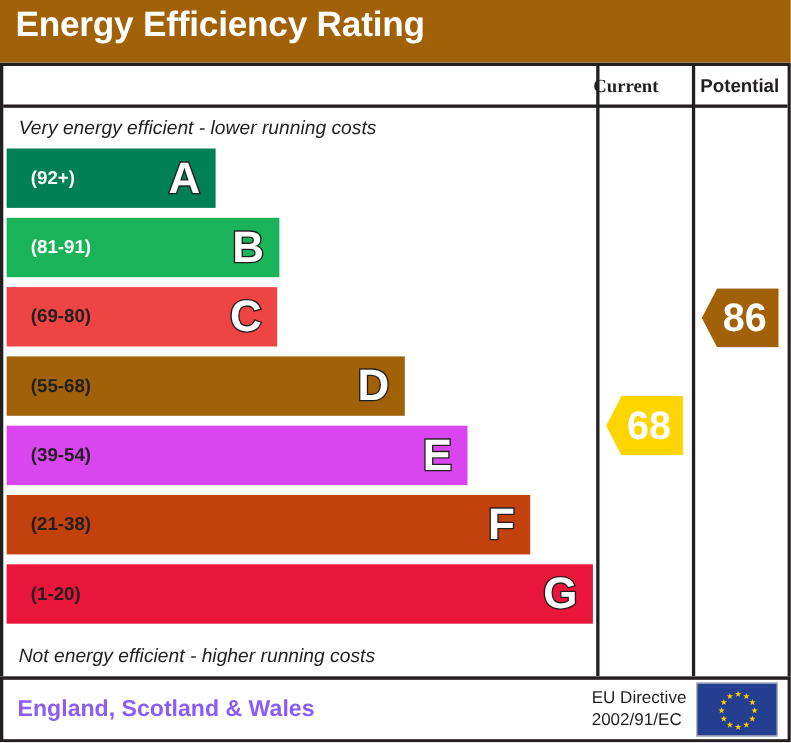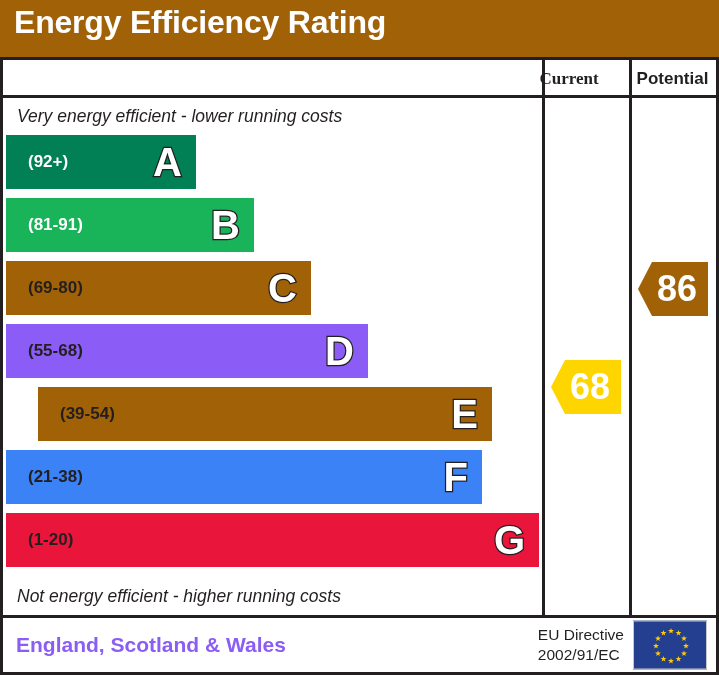--- a/index.html
+++ b/index.html
@@ -236,33 +236,33 @@
 
     <div class="bands">
       <div class="band" style="top: 0px; width: 190px; background: rgb(0, 128, 84);">
         <span class="band-range" style="color: rgb(255, 255, 255);">(92+)</span>
         <span class="band-letter">A</span>
       </div>
       <div class="band" style="top: 63px; width: 248px; background: rgb(25, 180, 89);">
         <span class="band-range" style="color: rgb(255, 255, 255);">(81-91)</span>
         <span class="band-letter">B</span>
       </div>
-      <div class="band" style="top: 126px; width: 305px; background: #a16207;">
+      <div class="band" style="top: 126px; width: 246px; background: #ef4444;">
         <span class="band-range" style="color: rgb(35, 31, 32);">(69-80)</span>
         <span class="band-letter">C</span>
       </div>
-      <div class="band" style="top: 189px; width: 362px; background: #8b5cf6;">
+      <div class="band" style="top: 189px; width: 362px; background: #a16207;">
         <span class="band-range" style="color: rgb(35, 31, 32);">(55-68)</span>
         <span class="band-letter">D</span>
       </div>
-      <div class="band" style="top: 252px; width: 454px; background: #a16207; margin-left: 32px;">
+      <div class="band" style="top: 252px; width: 419px; background: #d946ef;">
         <span class="band-range" style="color: rgb(35, 31, 32);">(39-54)</span>
         <span class="band-letter">E</span>
       </div>
-      <div class="band" style="top: 315px; width: 476px; background: #3b82f6;">
+      <div class="band" style="top: 315px; width: 476px; background: #c2410c;">
         <span class="band-range" style="color: rgb(35, 31, 32);">(21-38)</span>
         <span class="band-letter">F</span>
       </div>
       <div class="band" style="top: 378px; width: 533px; background: rgb(233, 21, 59);">
         <span class="band-range" style="color: rgb(35, 31, 32);">(1-20)</span>
         <span class="band-letter">G</span>
       </div>
     </div>
 
     <div class="rating" style="background: rgb(255, 213, 0); left: 548px; width: 70px; top: 300px;">

